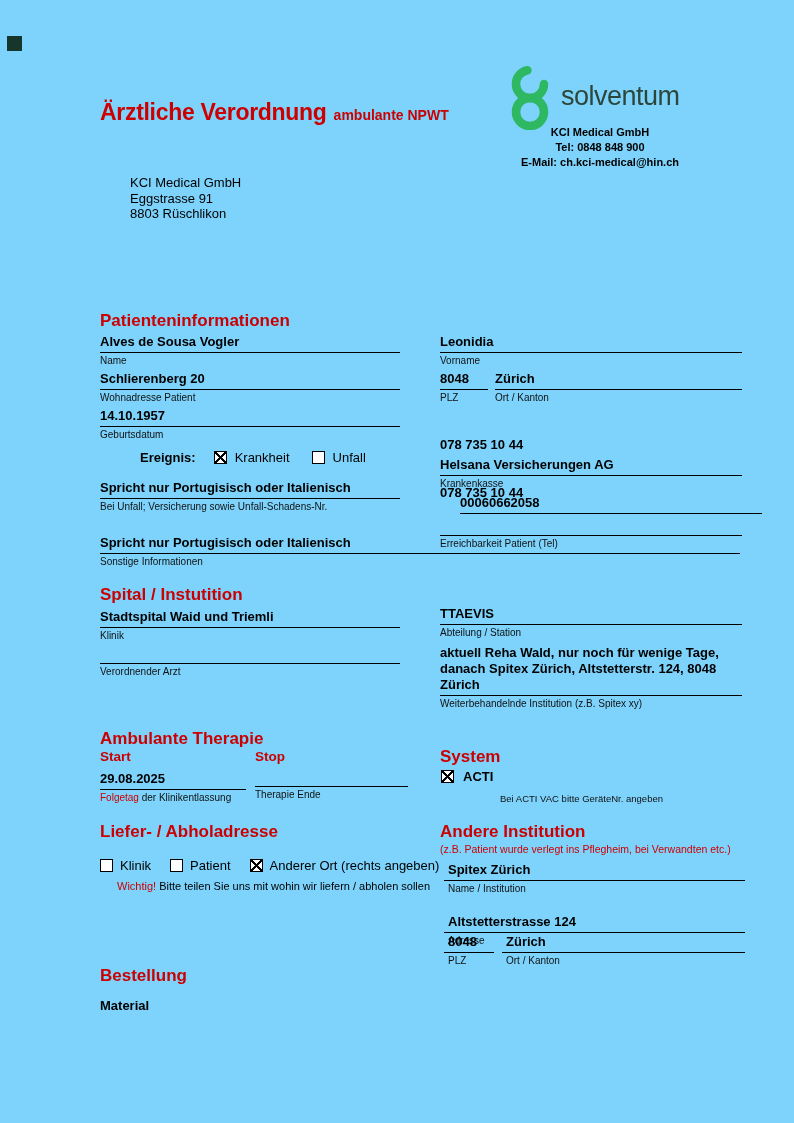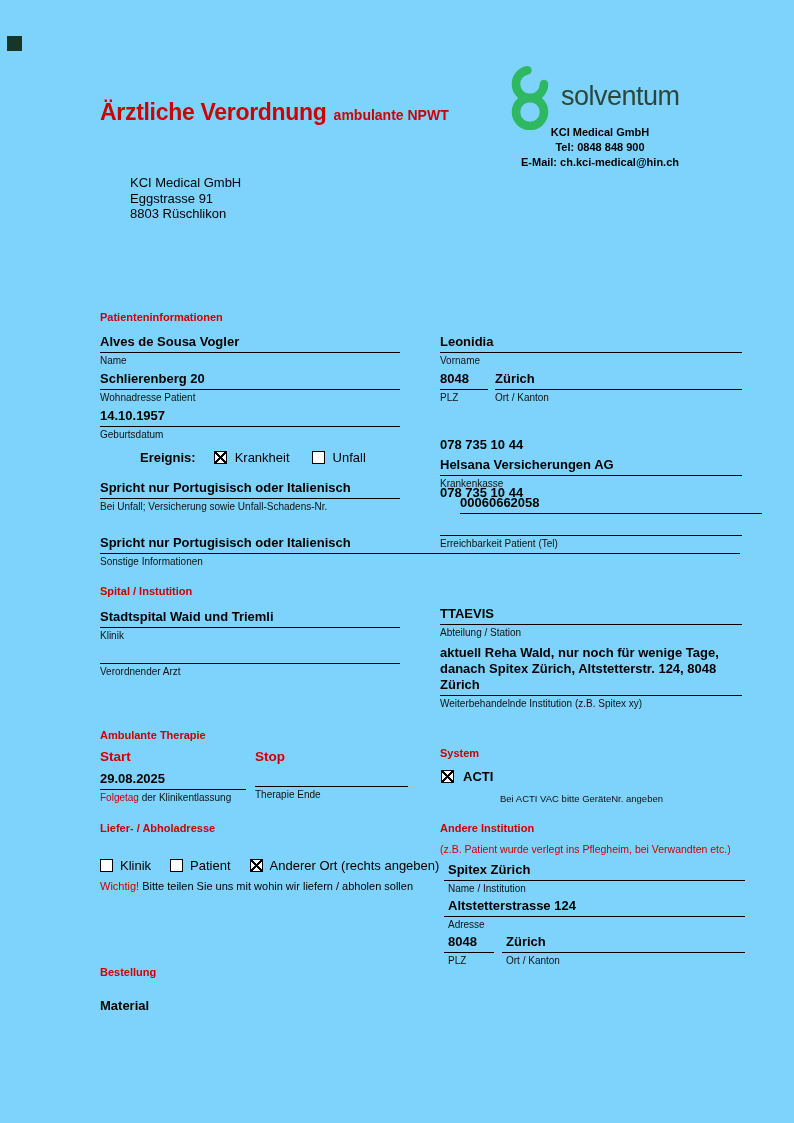--- a/index.html
+++ b/index.html
@@ -14,21 +14,21 @@
   .doc-title .suffix { font-size:14px; font-weight:700; }
 
   .logo { position:absolute; left:505px; top:62px; display:flex; align-items:center; gap:8px; }
   .logo-text { font-size:27px; color:#2c463c; letter-spacing:-0.5px; }
 
   .contact { position:absolute; left:460px; top:125px; width:280px; text-align:center;
              font-size:11px; font-weight:700; line-height:15px; }
 
   .sender { position:absolute; left:130px; top:175px; font-size:13px; line-height:15.5px; }
 
-  .section-title { position:absolute; color:#cc0000; font-size:11px; font-weight:700; }
+  .section-title { position:absolute; color:#cc0000; font-size:17px; font-weight:700; }
 
   .field { position:absolute; }
   .fv { font-size:13px; font-weight:700; line-height:16px; min-height:16px;
         border-bottom:1px solid #000; padding-bottom:2px; white-space:pre-wrap; }
   .fl { font-size:10px; line-height:12px; margin-top:2px; color:#111; }
 
   .optrow { position:absolute; display:flex; align-items:center; font-size:13px; }
   .cb { width:13px; height:13px; border:1.5px solid #000; display:inline-block; flex:none; background:#fff; }
   .cb.on { background-image:
       linear-gradient(to top right, transparent 44%, #000 44%, #000 56%, transparent 56%),
@@ -178,33 +178,33 @@
 
   <div class="section-title" style="left:100px; top:822px;">Liefer- / Abholadresse</div>
   <div class="optrow" style="left:100px; top:858px; gap:7px;">
     <span class="cb"></span>
     <span class="lbl-inline" style="margin-right:12px;">Klinik</span>
     <span class="cb"></span>
     <span class="lbl-inline" style="margin-right:12px;">Patient</span>
     <span class="cb on"></span>
     <span class="lbl-inline">Anderer Ort (rechts angeben)</span>
   </div>
-  <div class="note" style="left:100px; top:880px;">
+  <div class="note" style="left:117px; top:880px;">
     <span class="red">Wichtig!</span><span> Bitte teilen Sie uns mit wohin wir liefern / abholen sollen</span>
   </div>
 
   <div class="section-title" style="left:440px; top:822px;">Andere Institution</div>
   <div class="red-sub" style="left:440px; top:843px;">(z.B. Patient wurde verlegt ins Pflegheim, bei Verwandten etc.)</div>
 
   <div class="field" style="left:444px; top:862px; width:301px;">
     <div class="fv" style="padding-left:4px;">Spitex Zürich</div>
     <div class="fl" style="padding-left:4px;">Name / Institution</div>
   </div>
   <div class="field" style="left:444px; top:898px; width:301px;">
-    <div class="fv" style="padding-left:4px;">Altstetterstrasse 124</div>
+    <div class="fv" style="padding-left:4px;margin-top:16px;">Altstetterstrasse 124</div>
     <div class="fl" style="padding-left:4px;">Adresse</div>
   </div>
   <div class="field" style="left:444px; top:934px; width:50px;">
     <div class="fv" style="padding-left:4px;">8048</div>
     <div class="fl" style="padding-left:4px;">PLZ</div>
   </div>
   <div class="field" style="left:502px; top:934px; width:243px;">
     <div class="fv" style="padding-left:4px;">Zürich</div>
     <div class="fl" style="padding-left:4px;">Ort / Kanton</div>
   </div>

